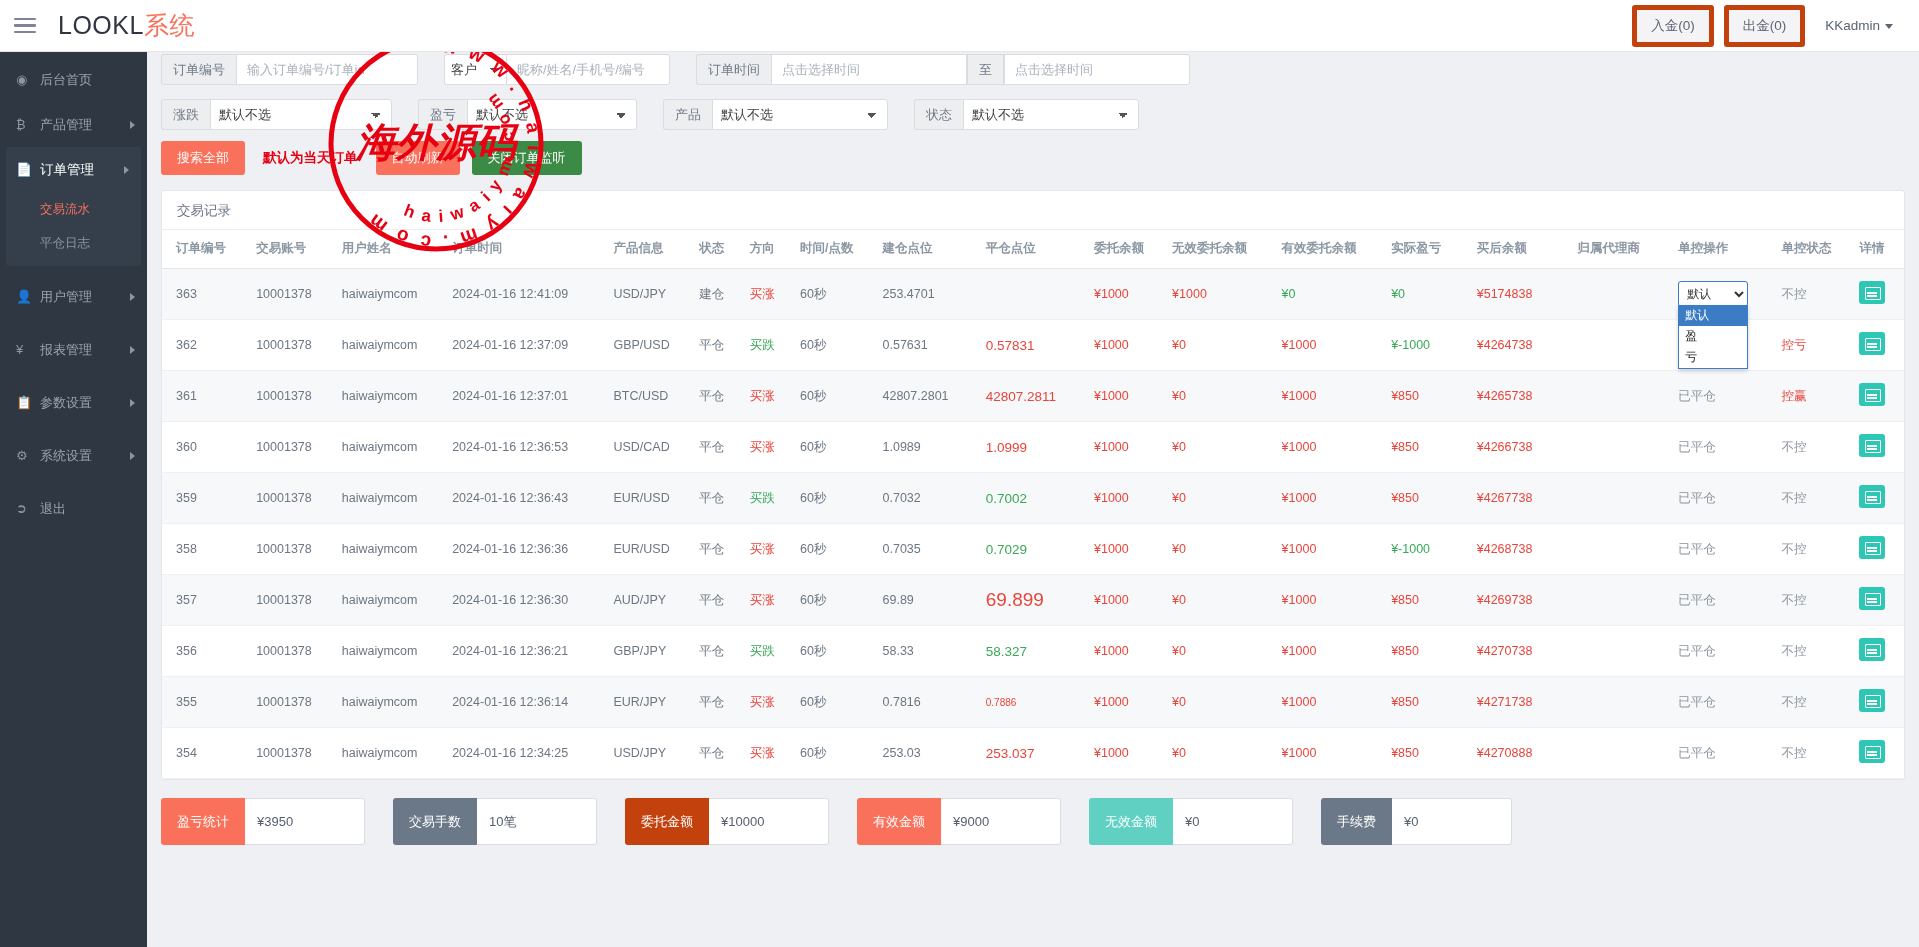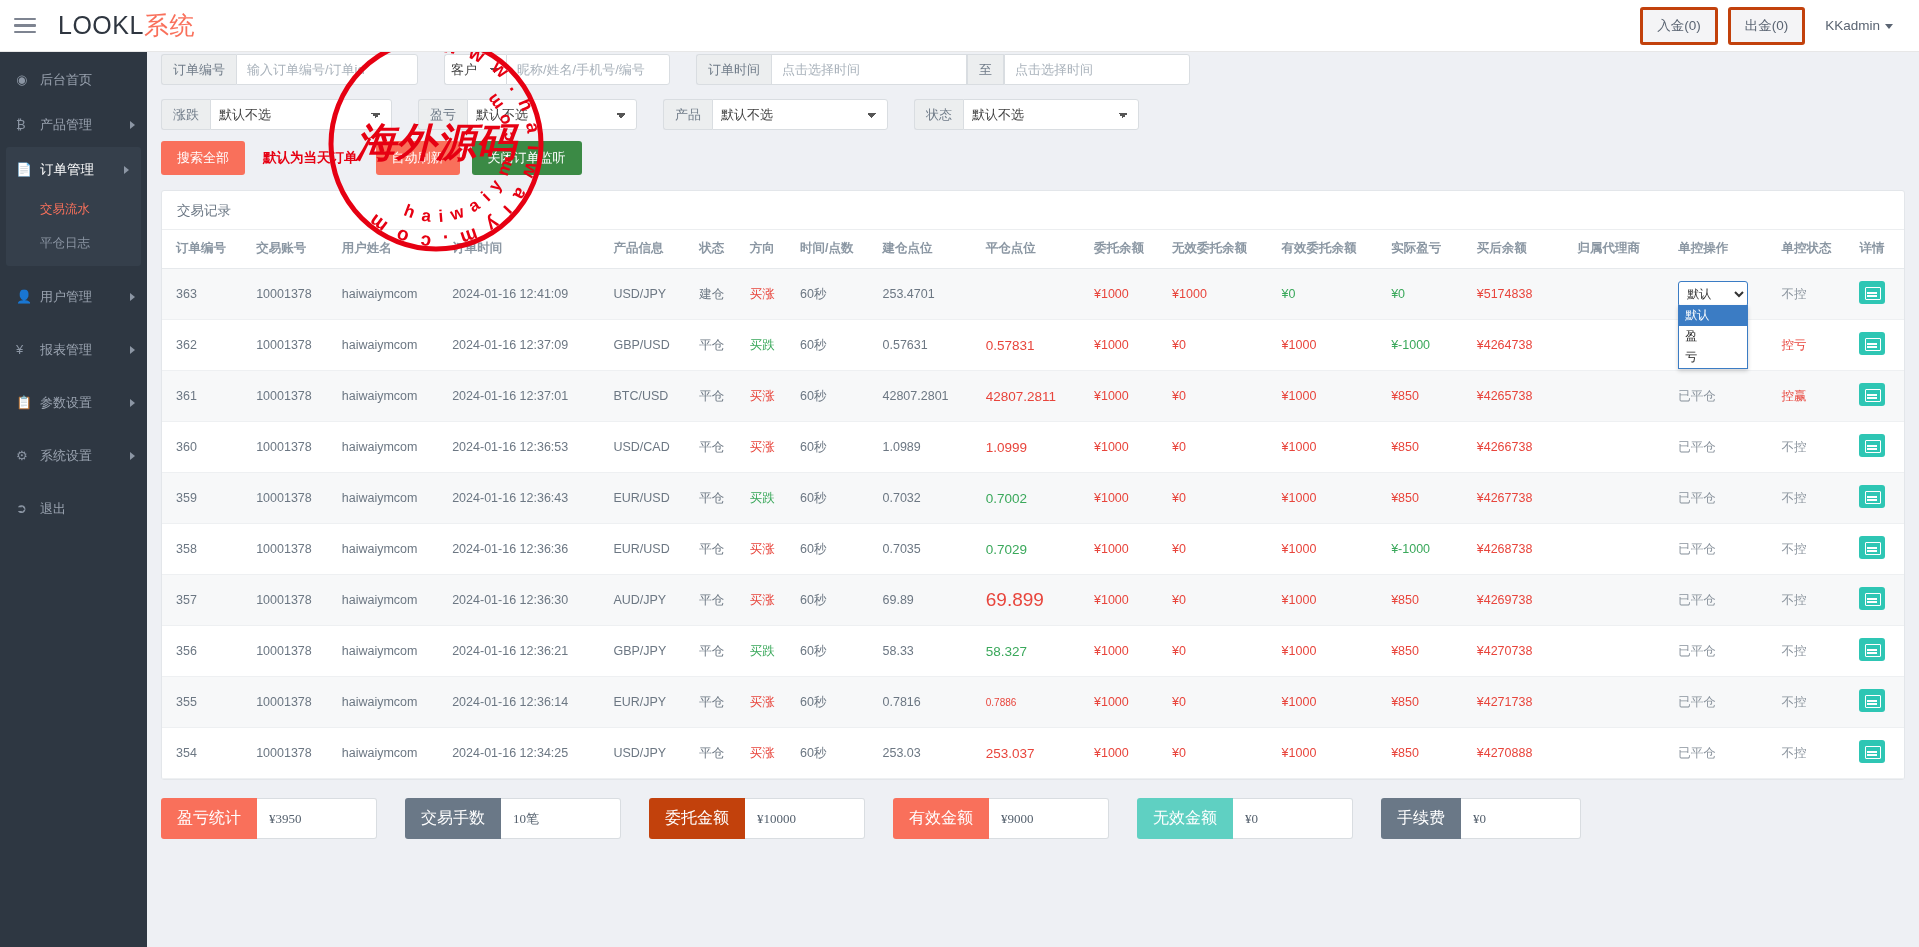--- a/index.html
+++ b/index.html
@@ -15,21 +15,21 @@
     position: absolute; top: 0; left: 0; width: 1919px; height: 52px;
     background: #ffffff; border-bottom: 1px solid #e7e7e7;
     display: flex; align-items: center; z-index: 40;
   }
   .hamburger { width: 22px; margin-left: 14px; cursor: pointer; }
   .hamburger span { display: block; height: 2.6px; background: #7e8491; margin: 4px 0; border-radius: 1px; }
   .brand { margin-left: 22px; font-size: 25px; letter-spacing: .5px; color: #2f3640; font-weight: 400; }
   .brand .cn { color: #f9705b; }
   .topbar-right { margin-left: auto; display: flex; align-items: center; gap: 10px; padding-right: 16px; }
   .top-btn {
-    background: #f4f4f6; border: 3px solid #c2410c; color: #5a6472;
+    background: #f4f4f6; border: 5px solid #c2410c; color: #5a6472;
     font-size: 13.5px; padding: 7px 14px; border-radius: 3px; cursor: pointer;
   }
   .top-user { font-size: 13.5px; color: #5a6472; padding: 7px 10px; cursor: pointer; }
   .caret-d { display: inline-block; border-left: 4px solid transparent; border-right: 4px solid transparent;
              border-top: 5px solid #5a6472; margin-left: 5px; vertical-align: middle; }
 
   
   .sidebar {
     position: absolute; top: 52px; left: 0; width: 147px; height: 895px;
     background: #2e3742; overflow: hidden;
@@ -127,27 +127,27 @@
   }
   .detail-btn::after {
     content: ""; position: absolute; left: 8px; top: 11px; width: 10px; height: 1.5px; background: #fff;
     box-shadow: 0 3px 0 #fff;
   }
 
   
   .stats { display: flex; padding: 18px 14px 0 14px; gap: 0; }
   .stat { display: flex; align-items: stretch; margin-right: 28px; }
   .stat .lab {
-    color: #fff; font-size: 16px; padding: 0 16px; display: flex; align-items: center;
+    color: #fff; font-size: 13px; padding: 0 16px; display: flex; align-items: center;
     border-radius: 3px 0 0 3px; white-space: nowrap;
   }
   .stat .val {
-    border: 1px solid #d9dde1; border-left: none; background: #fff; height: 41px;
+    border: 1px solid #d9dde1; border-left: none; background: #fff; height: 47px;
     display: flex; align-items: center; padding: 0 12px; font-size: 13px; color: #55616e;
-    border-radius: 0 3px 3px 0; min-width: 120px; font-family: Liberation Serif, serif;
+    border-radius: 0 3px 3px 0; min-width: 120px;
   }
 
   
   .watermark {
     position: absolute; left: 322px; top: 30px; width: 228px; height: 228px;
     z-index: 25; pointer-events: none;
   }
 </style>
 </head>
 <body>

